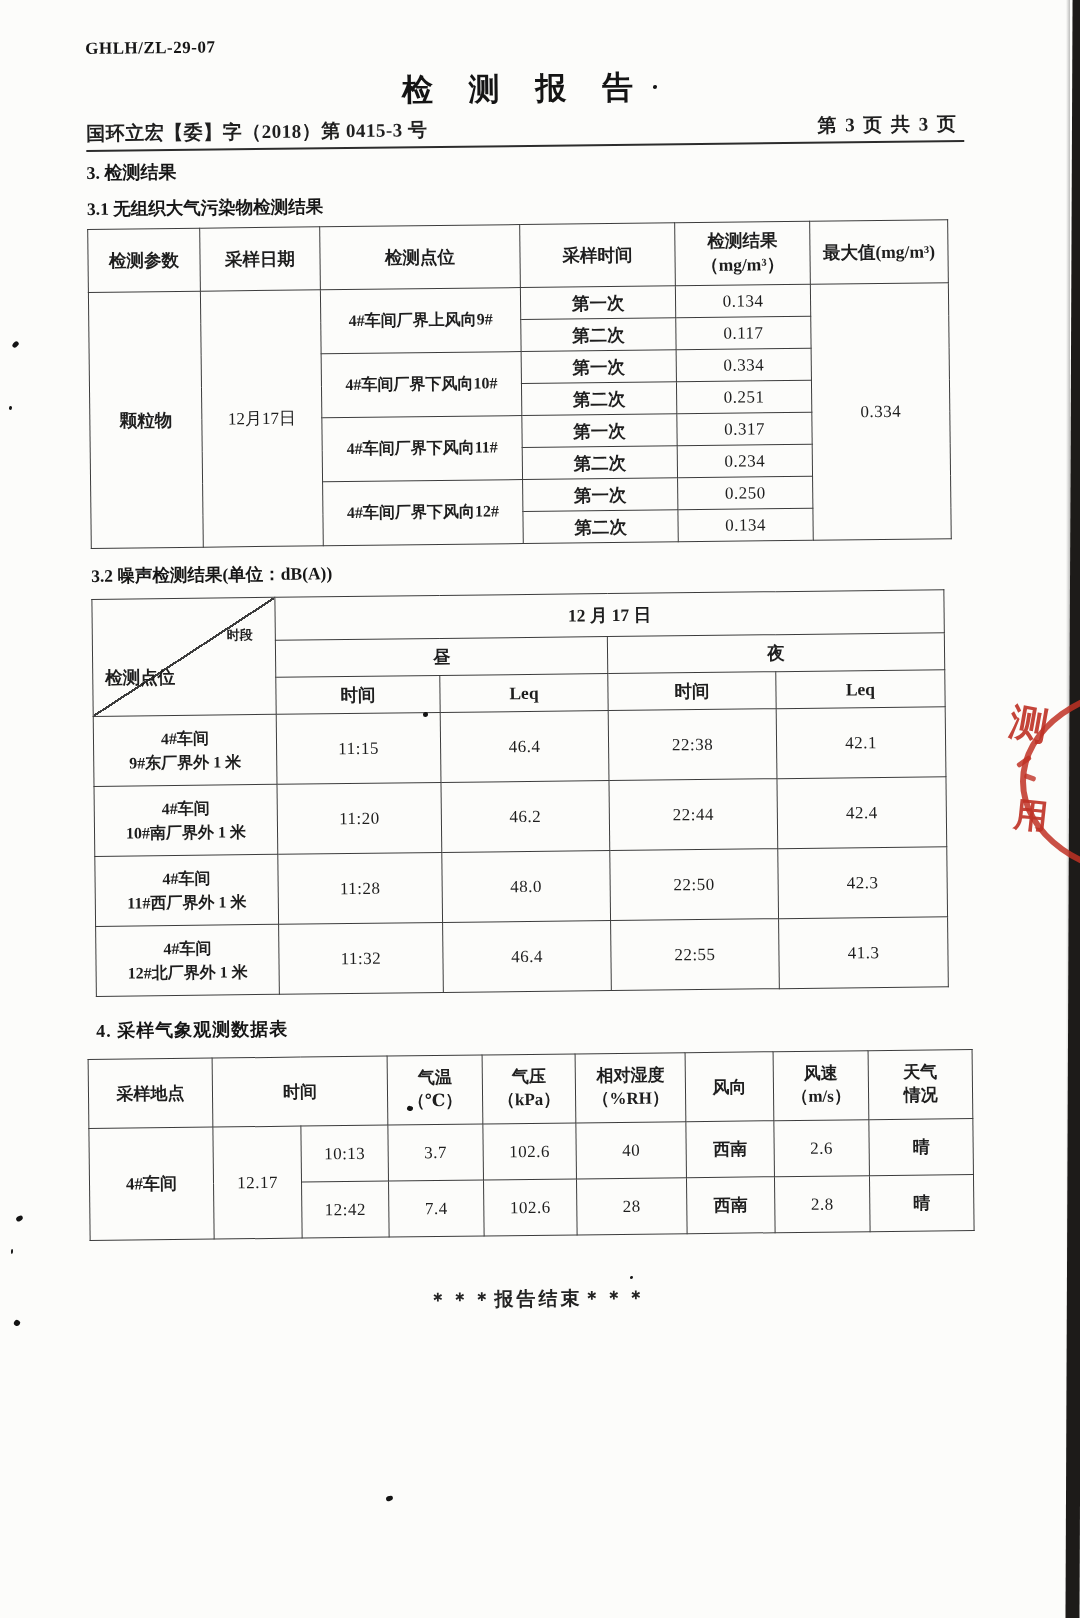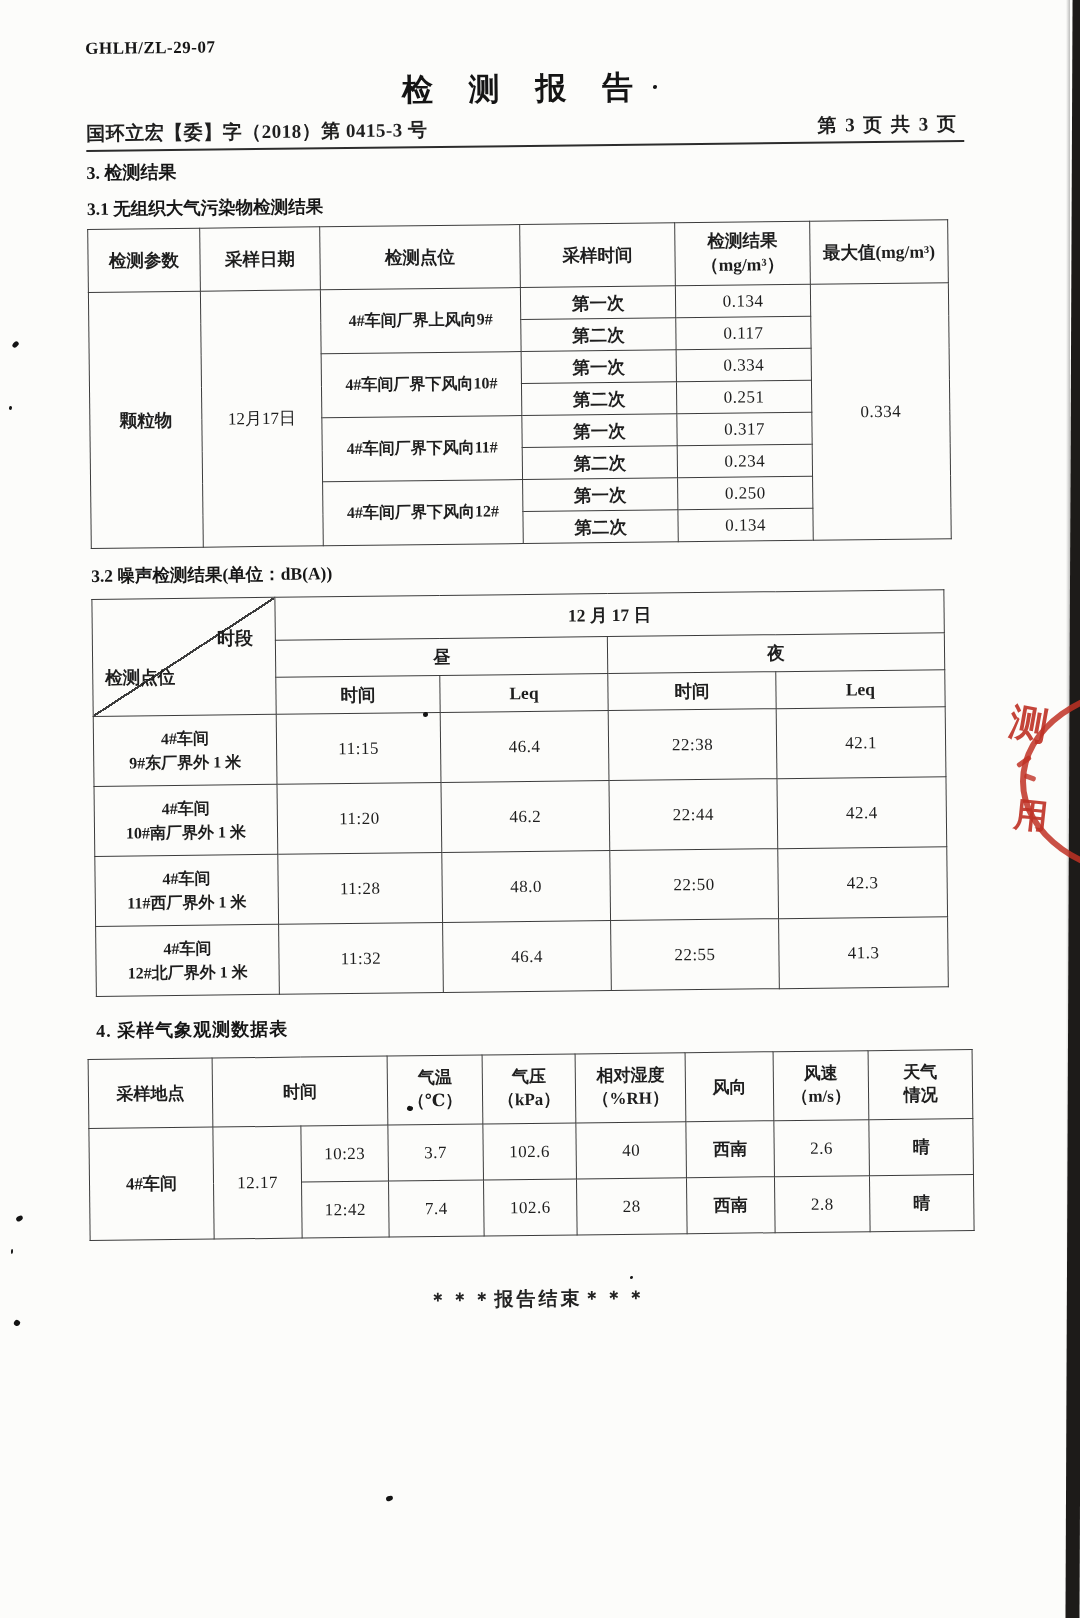--- a/index.html
+++ b/index.html
@@ -43,21 +43,21 @@
   .t2{margin-top:11px;width:852px;}
   .t2 .r-date td{height:42px;}
   .t2 .r-dn td{height:36px;}
   .t2 .r-sub td{height:36px;}
   .t2 .drow td{height:69px;}
   .corner{position:relative;padding:0;}
   .corner .diag{
     position:absolute;inset:0;
     background:linear-gradient(to bottom right,transparent calc(50% - 1.1px),#3c3c3c calc(50% - 1.1px),#3c3c3c calc(50% + 1.1px),transparent calc(50% + 1.1px));
   }
-  .corner .c-top{position:absolute;top:28px;right:22px;font-weight:bold;font-size:18px;}
+  .corner .c-top{position:absolute;top:28px;right:22px;font-weight:bold;font-size:13px;}
   .corner .c-bottom{position:absolute;bottom:26px;left:12px;font-weight:bold;font-size:17.5px;}
   .loc .two{line-height:1.5;font-weight:bold;font-size:16px;}
   .loc .two span{display:block;}
 
   .t3{margin-top:16px;width:884px;margin-left:-9px;}
   .t3 .hrow td{height:68px;}
   .t3 .drow td{height:55px;}
   .t3 .hd{font-size:17px;}
 
   .end-note{
@@ -282,21 +282,21 @@
           <span>（m/s）</span>
         </td>
         <td class="hd two-line">
           <span>天气</span>
           <span>情况</span>
         </td>
       </tr>
       <tr class="drow">
         <td rowspan="2" class="hd">4#车间</td>
         <td rowspan="2" class="num">12.17</td>
-        <td class="num">10:23</td>
+        <td class="num">10:13</td>
         <td class="num">3.7</td>
         <td class="num">102.6</td>
         <td class="num">40</td>
         <td class="hd">西南</td>
         <td class="num">2.6</td>
         <td class="hd">晴</td>
       </tr>
       <tr class="drow">
         <td class="num">12:42</td>
         <td class="num">7.4</td>

